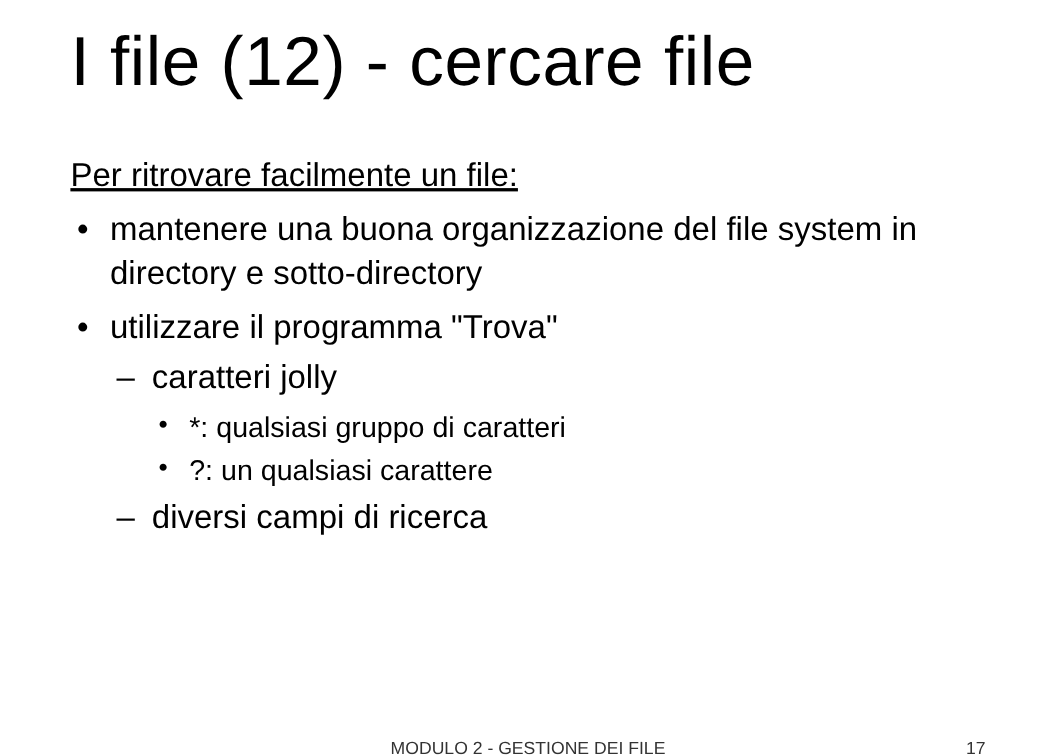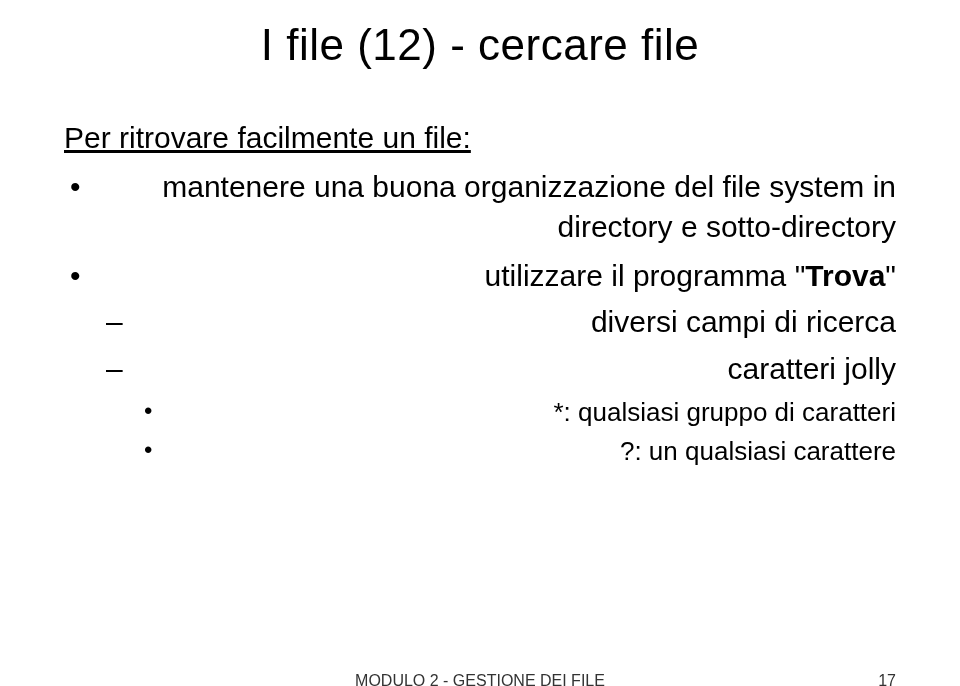--- a/index.html
+++ b/index.html
@@ -1,30 +1,30 @@
 <!DOCTYPE html>
 <html><head>
 <meta charset="utf-8">
 <style>
   * { box-sizing: border-box; margin: 0; padding: 0; }
   html, body { width: 960px; height: 686px; background: #fff; font-family: Arial, Helvetica, sans-serif; color: #000; }
   .slide { width: 960px; height: 686px; position: relative; padding: 20px 64px 0 64px; }
-  .title { font-size: 44px; font-weight: 400; text-align: center; letter-spacing: 0.5px; }
+  .title { font-size: 63px; font-weight: 400; text-align: left; letter-spacing: 0.5px; }
   .body { margin-top: 48px; font-size: 30px; line-height: 1.35; }
   .intro { margin-bottom: 8px; text-decoration: underline; }
-  ul.level1 { list-style: none; padding-left: 0; margin-top: 4px; text-align: right; }
+  ul.level1 { list-style: none; padding-left: 0; margin-top: 4px; }
   ul.level1 > li { position: relative; padding-left: 36px; margin-bottom: 8px; }
   ul.level1 > li::before { content: "•"; position: absolute; left: 6px; top: 0; font-size: 30px; }
   ul.level2 { list-style: none; padding-left: 0; margin-top: 6px; }
   ul.level2 > li { position: relative; padding-left: 38px; margin-bottom: 6px; }
   ul.level2 > li::before { content: "–"; position: absolute; left: 6px; top: 0; font-size: 30px; }
   ul.level3 { list-style: none; padding-left: 0; margin-top: 6px; font-size: 26px; }
   ul.level3 > li { position: relative; padding-left: 34px; margin-bottom: 4px; }
   ul.level3 > li::before { content: "•"; position: absolute; left: 6px; top: 0; font-size: 24px; }
-  .bold { font-weight: 700; }
+  .bold { font-weight: 400; }
   .footer { position: absolute; bottom: 14px; left: 0; width: 960px; font-size: 16px; color: #333; }
   .footer-center { position: absolute; width: 100%; text-align: center; }
   .footer-right { position: absolute; right: 64px; }
 </style>
 </head>
 <body>
 
 <div class="slide">
   <h1 class="title">I file (12) - cercare file</h1>
 
@@ -32,32 +32,32 @@
     <p class="intro">Per ritrovare facilmente un file:</p>
 
     <ul class="level1">
       <li>
         <span>mantenere una buona organizzazione del file system in directory e sotto-directory</span>
       </li>
       <li>
         <span>utilizzare il programma "</span><span class="bold">Trova</span><span>"</span>
         <ul class="level2">
           <li>
-            <span>diversi campi di ricerca</span>
-          </li>
-          <li>
             <span>caratteri jolly</span>
             <ul class="level3">
               <li>
                 <span>*: qualsiasi gruppo di caratteri</span>
               </li>
               <li>
                 <span>?: un qualsiasi carattere</span>
               </li>
             </ul>
+          </li>
+          <li>
+            <span>diversi campi di ricerca</span>
           </li>
         </ul>
       </li>
     </ul>
   </div>
 
   <div class="footer">
     <span class="footer-center">MODULO 2 - GESTIONE DEI FILE</span>
     <span class="footer-right">17</span>
   </div>

